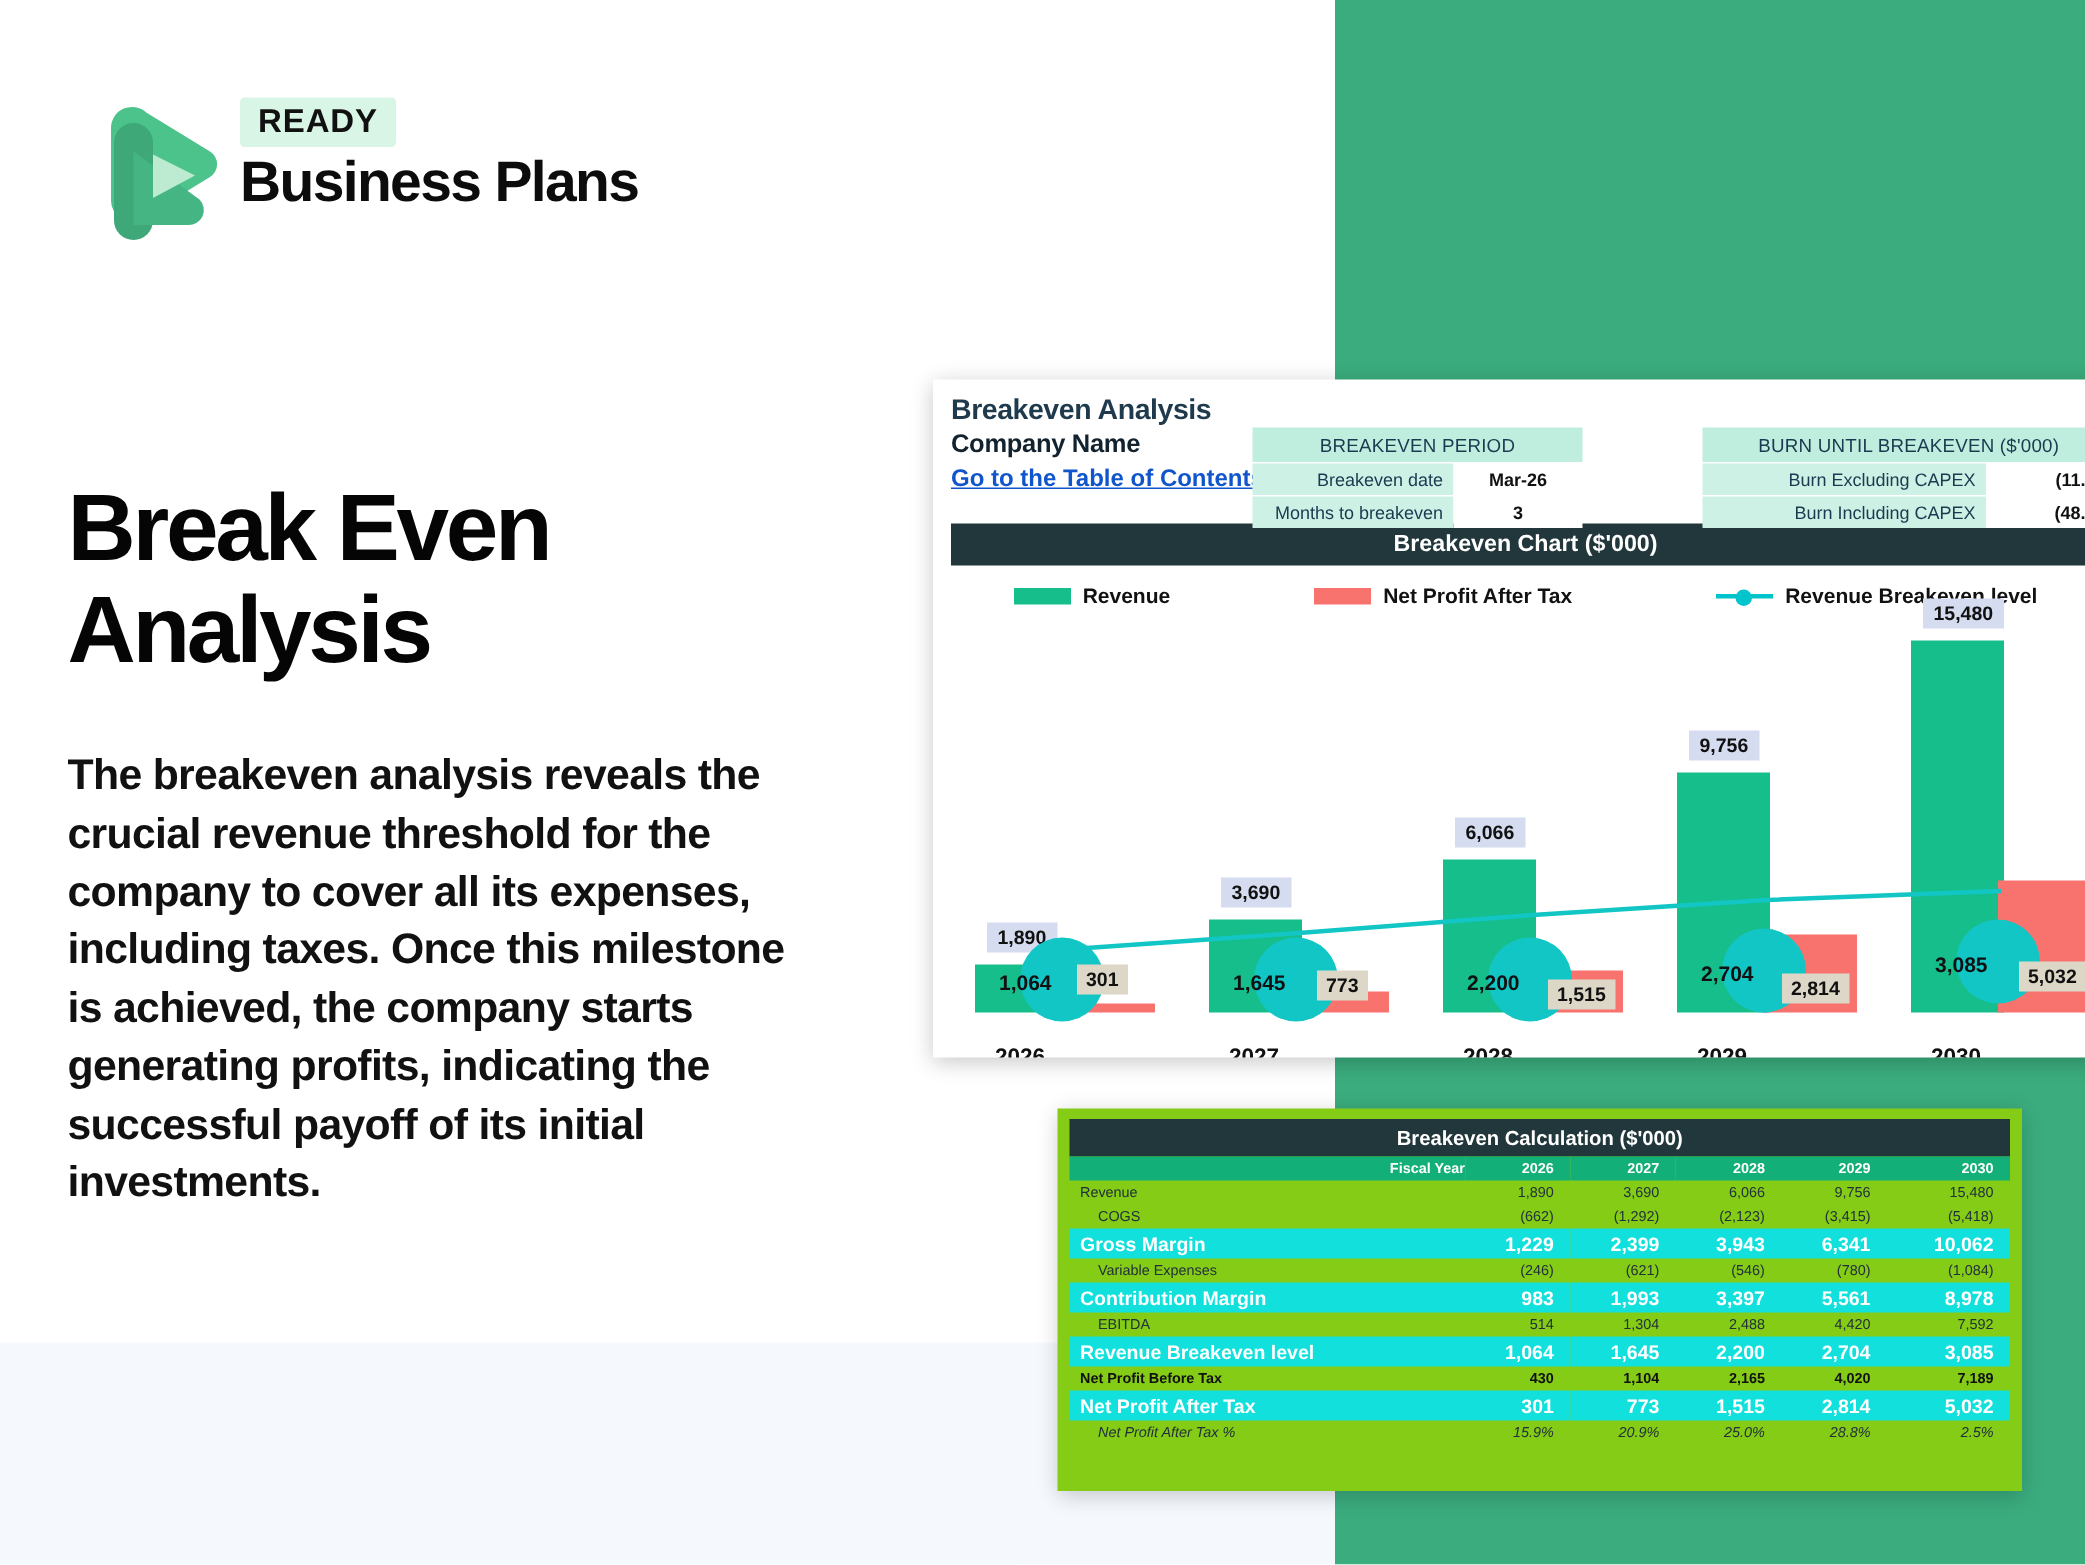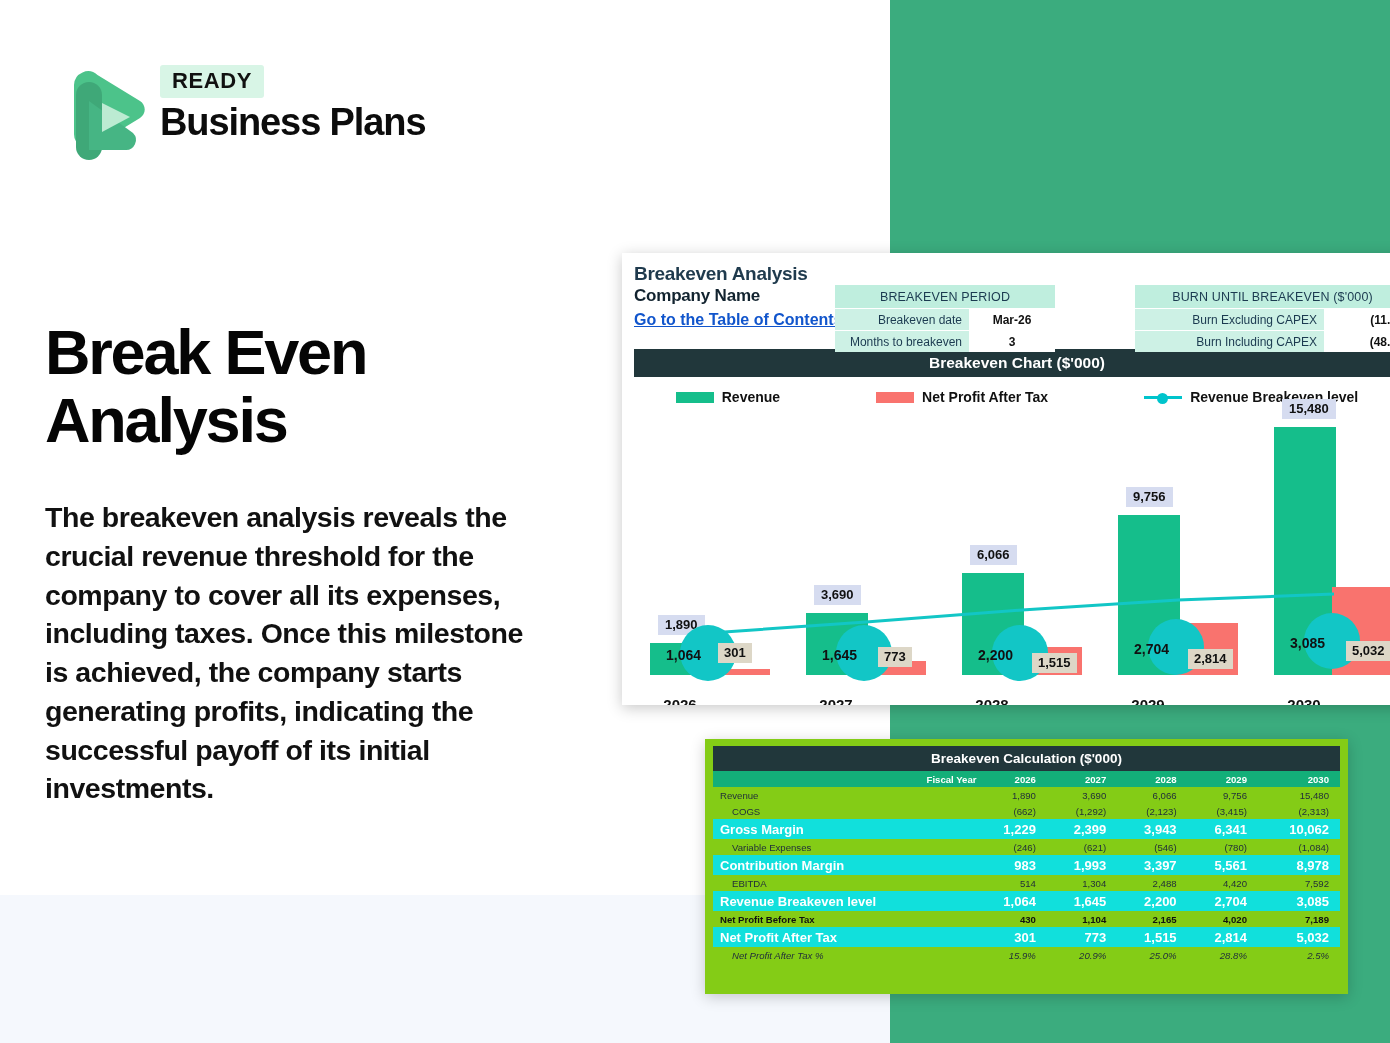--- a/index.html
+++ b/index.html
@@ -312,21 +312,21 @@
           <td class="cn">6,066</td>
           <td class="cn">9,756</td>
           <td class="cn">15,480</td>
         </tr>
         <tr class="sub">
           <td class="c0">COGS</td>
           <td class="cn">(662)</td>
           <td class="cn">(1,292)</td>
           <td class="cn">(2,123)</td>
           <td class="cn">(3,415)</td>
-          <td class="cn">(2,313)</td>
+          <td class="cn">(5,418)</td>
         </tr>
         <tr class="hl">
           <td class="c0">Gross Margin</td>
           <td class="cn">1,229</td>
           <td class="cn">2,399</td>
           <td class="cn">3,943</td>
           <td class="cn">6,341</td>
           <td class="cn">10,062</td>
         </tr>
         <tr class="sub">

